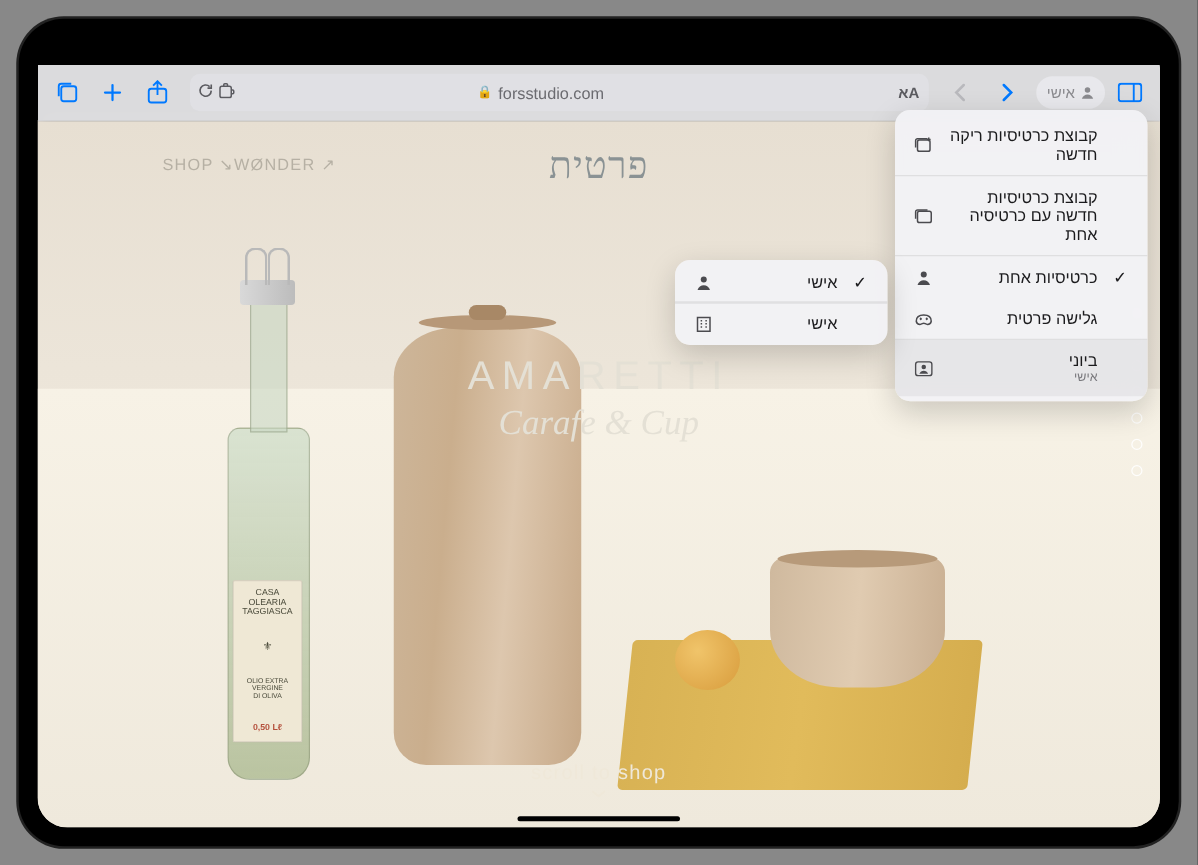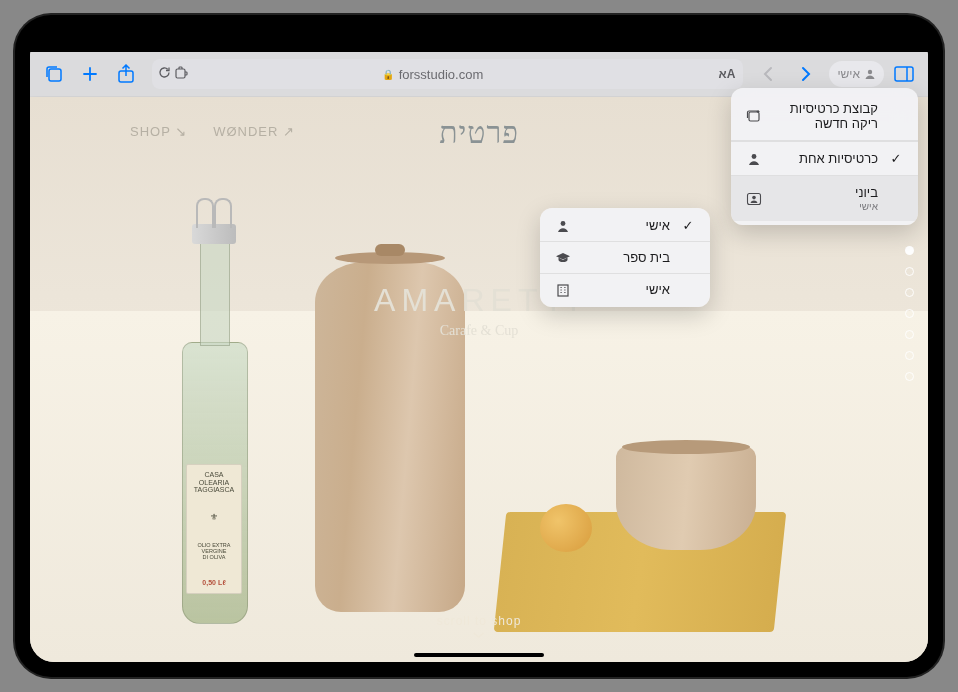--- a/index.html
+++ b/index.html
@@ -40,32 +40,32 @@
 .label-vol{color:#b4503c;font-weight:600}
 .vase{position:absolute;left:285px;bottom:50px;width:150px;height:350px;background:linear-gradient(95deg,#cdb69a 0%,#caae8d 30%,#ddc7ae 60%,#c6a887 100%);border-radius:50px 50px 26px 26px / 40px 40px 26px 26px;}
 .vase-lid{position:absolute;left:305px;bottom:398px;width:110px;height:12px;background:#b79878;border-radius:50%;}
 .vase-knob{position:absolute;left:345px;bottom:406px;width:30px;height:12px;background:#a88866;border-radius:6px;}
 .napkin{position:absolute;left:470px;bottom:30px;width:280px;height:120px;background:linear-gradient(92deg,#d8b254 0%,#e1bb5b 50%,#d5ad4e 100%);transform:skewX(-6deg);border-radius:4px;}
 .fruit{position:absolute;left:510px;bottom:110px;width:52px;height:48px;background:radial-gradient(circle at 35% 35%,#f0c46a 0%,#d89c3c 100%);border-radius:50%;}
 .cup{position:absolute;left:586px;bottom:112px;width:140px;height:104px;background:linear-gradient(95deg,#cfb99e 0%,#e0cbb1 50%,#c9af92 100%);border-radius:12px 12px 56px 56px / 12px 12px 46px 46px;}
 .cup:before{content:"";position:absolute;left:6px;right:6px;top:-6px;height:14px;background:#b79a7a;border-radius:50%;}
 
 .site-brand{position:absolute;top:20px;left:50%;transform:translateX(-50%);font-family:Georgia,serif;color:#8a9294;font-size:30px;letter-spacing:1px;}
-.site-nav{position:absolute;top:28px;left:100px;color:#b6b0a4;font-size:13px;letter-spacing:1px;display:flex;gap:26px;justify-content:center;}
+.site-nav{position:absolute;top:28px;left:100px;color:#b6b0a4;font-size:13px;letter-spacing:1px;display:flex;gap:0;justify-content:center;}
 .site-nav span{cursor:pointer}
 .hero-title{position:absolute;top:186px;left:50%;transform:translateX(-50%);text-align:center;color:#e4e0d5;}
 .hero-title h1{margin:0;font-family:"Helvetica Neue",sans-serif;font-weight:400;letter-spacing:6px;font-size:32px;}
-.hero-title p{margin:4px 0 0 0;font-family:Georgia,serif;font-size:14px;}
-.scroll-hint{position:absolute;bottom:22px;left:50%;transform:translateX(-50%);color:#efe8d9;font-size:12px;letter-spacing:1px;text-align:left;}
+.hero-title p{margin:4px 0 0 0;font-family:Georgia,serif;font-style:italic;font-size:28px;}
+.scroll-hint{position:absolute;bottom:22px;left:50%;transform:translateX(-50%);color:#efe8d9;font-size:16px;letter-spacing:1px;text-align:left;}
 .scroll-hint svg{display:block;margin:2px auto 0}
 .page-dots{position:absolute;right:14px;top:150px;display:flex;flex-direction:column;gap:12px;}
 .page-dots span{width:7px;height:7px;border-radius:50%;border:1px solid rgba(255,255,255,.9);}
 .page-dots span.active{background:#fff;}
 
-.menu{position:absolute;top:58px;right:10px;width:187px;background:rgba(242,242,245,.94);backdrop-filter:blur(12px);border-radius:12px;box-shadow:0 8px 24px rgba(0,0,0,.18);padding:4px 0;font-size:13px;direction:rtl;z-index:60;overflow:hidden;}
+.menu{position:absolute;top:58px;right:10px;width:202px;background:rgba(242,242,245,.94);backdrop-filter:blur(12px);border-radius:12px;box-shadow:0 8px 24px rgba(0,0,0,.18);padding:4px 0;font-size:13px;direction:rtl;z-index:60;overflow:hidden;}
 .menu-item{display:flex;align-items:center;gap:10px;padding:9px 14px;color:#1b1b1d;cursor:pointer;}
 .menu-item.selected{background:rgba(0,0,0,.05);}
 .menu-item .mi-leading{width:16px;display:flex;justify-content:center;color:#1b1b1d;font-size:13px;}
 .menu-item .mi-text{flex:1;text-align:right;}
 .menu-item .mi-sub{display:block;font-size:10px;color:#7a7a7e;margin-top:1px;}
 .menu-item .mi-icon{width:18px;display:flex;justify-content:center;color:#4b4b4f;}
 .menu-divider{height:1px;background:rgba(0,0,0,.08);margin:0;}
 
 .submenu{position:absolute;top:178px;right:218px;width:170px;background:rgba(242,242,245,.94);backdrop-filter:blur(12px);border-radius:12px;box-shadow:0 8px 24px rgba(0,0,0,.18);padding:2px 0;font-size:13px;direction:rtl;z-index:65;overflow:hidden;}
 .submenu .menu-item{padding:8px 14px;}
@@ -225,28 +225,48 @@
       <span class="mi-leading"></span>
       <span class="mi-text">קבוצת כרטיסיות ריקה חדשה</span>
       <span class="mi-icon">
         <svg width="16" height="14" viewBox="0 0 16 14" fill="none" stroke="currentColor" stroke-width="1.2">
               <rect x="3" y="3" width="10" height="9" rx="1.5"></rect>
               <path d="M1.5 9V3.5A1.5 1.5 0 013 2h8M12 1v3M10.5 2.5h3"></path>
             </svg>
       </span>
     </div>
     <div class="menu-divider"></div>
+    <div class="menu-item">
+      <span class="mi-leading"></span>
+      <span class="mi-text">קבוצת כרטיסיות חדשה עם כרטיסיה אחת</span>
+      <span class="mi-icon">
+        <svg width="16" height="14" viewBox="0 0 16 14" fill="none" stroke="currentColor" stroke-width="1.2">
+              <rect x="3" y="3" width="11" height="9" rx="1.5"></rect>
+              <path d="M1.5 9V3.5A1.5 1.5 0 013 2h8"></path>
+            </svg>
+      </span>
+    </div>
     <div class="menu-divider"></div>
     <div class="menu-item">
       <span class="mi-leading">✓</span>
       <span class="mi-text">כרטיסיות אחת</span>
       <span class="mi-icon">
         <svg width="14" height="14" viewBox="0 0 14 14" fill="currentColor">
               <circle cx="7" cy="4.5" r="2.4"></circle>
               <path d="M2 13c.7-2.5 2.8-3.8 5-3.8s4.3 1.3 5 3.8H2z"></path>
+            </svg>
+      </span>
+    </div>
+    <div class="menu-item">
+      <span class="mi-leading"></span>
+      <span class="mi-text">גלישה פרטית</span>
+      <span class="mi-icon">
+        <svg width="16" height="12" viewBox="0 0 16 12" fill="none" stroke="currentColor" stroke-width="1.2">
+              <path d="M2 8c0-3 1.5-5 6-5s6 2 6 5c0 0-.5 2.5-3 2.5-1.5 0-2-1-3-1s-1.5 1-3 1C2.5 10.5 2 8 2 8z"></path>
+              <path d="M5 5.5l1.2 1.2M6.2 5.5L5 6.7M9.8 5.5L11 6.7M11 5.5L9.8 6.7"></path>
             </svg>
       </span>
     </div>
     <div class="menu-divider"></div>
     <div class="menu-item selected">
       <span class="mi-leading"></span>
       <span class="mi-text">
         <span>ביוני</span>
         <span class="mi-sub">אישי</span>
       </span>
@@ -265,30 +285,20 @@
       <span class="mi-leading">✓</span>
       <span class="mi-text">אישי</span>
       <span class="mi-icon">
         <svg width="14" height="14" viewBox="0 0 14 14" fill="currentColor">
               <circle cx="7" cy="4.5" r="2.4"></circle>
               <path d="M2 13c.7-2.5 2.8-3.8 5-3.8s4.3 1.3 5 3.8H2z"></path>
             </svg>
       </span>
     </div>
     <div class="menu-divider"></div>
-    <div class="menu-item">
-      <span class="mi-leading"></span>
-      <span class="mi-text">בית ספר</span>
-      <span class="mi-icon">
-        <svg width="16" height="12" viewBox="0 0 16 12" fill="currentColor">
-              <path d="M8 1L1 4.2 8 7.4l7-3.2L8 1z"></path>
-              <path d="M3.5 5.6v2.3c0 1 2 2.1 4.5 2.1s4.5-1.1 4.5-2.1V5.6L8 8 3.5 5.6z"></path>
-            </svg>
-      </span>
-    </div>
     <div class="menu-divider"></div>
     <div class="menu-item">
       <span class="mi-leading"></span>
       <span class="mi-text">אישי</span>
       <span class="mi-icon">
         <svg width="14" height="14" viewBox="0 0 14 14" fill="none" stroke="currentColor" stroke-width="1.2">
               <rect x="2" y="2" width="10" height="11"></rect>
               <path d="M4.5 4.5h1.2M8.3 4.5h1.2M4.5 7h1.2M8.3 7h1.2M4.5 9.5h1.2M8.3 9.5h1.2"></path>
             </svg>
       </span>

